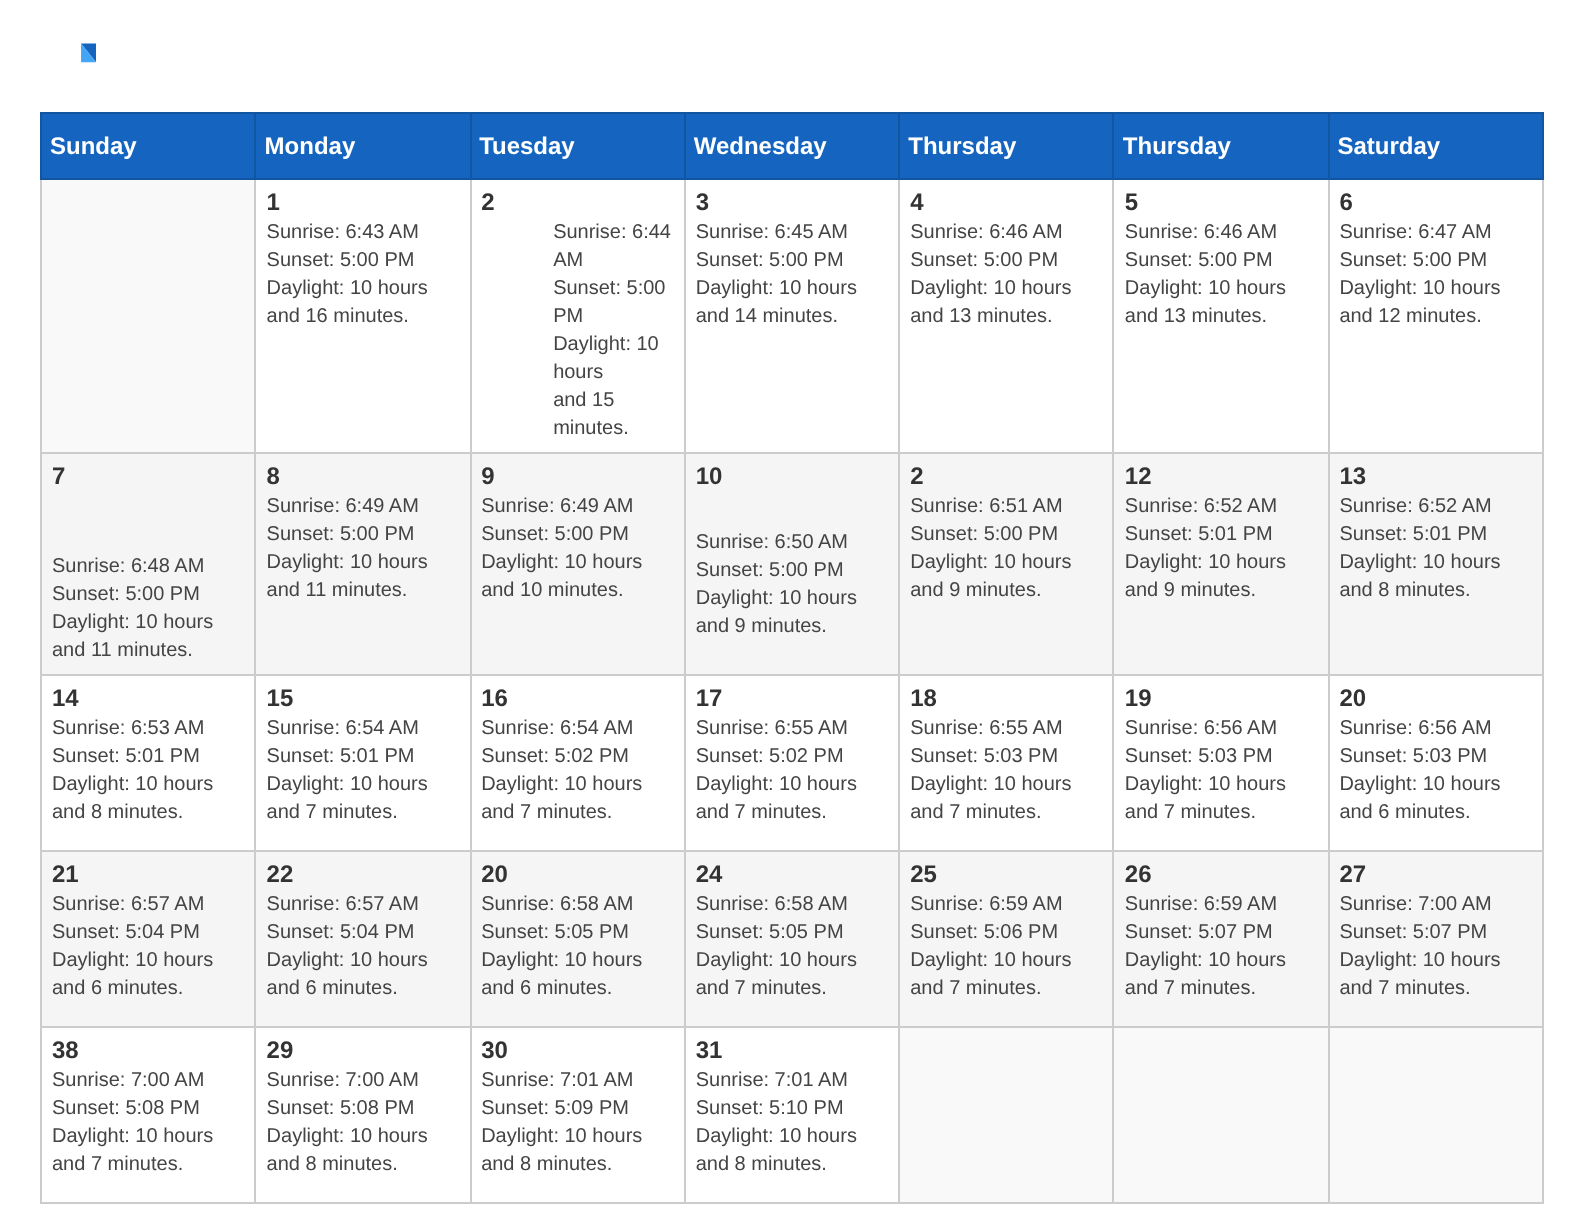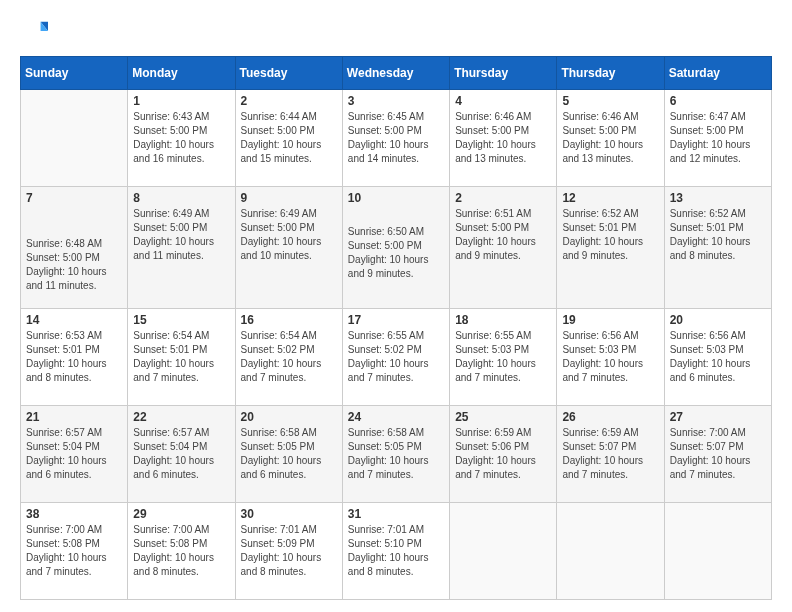--- a/index.html
+++ b/index.html
@@ -132,21 +132,21 @@
           <td class="empty"></td>
           <td>
             <span class="day-num">1</span>
             <div class="day-info" style="white-space: pre-line;">Sunrise: 6:43 AM
 Sunset: 5:00 PM
 Daylight: 10 hours
 and 16 minutes.</div>
           </td>
           <td>
             <span class="day-num">2</span>
-            <div class="day-info" style="white-space: pre-line;">Sunrise: 6:44 AM
+            <div class="day-info" style="white-space: pre-line; margin-left: 36px;">Sunrise: 6:44 AM
 Sunset: 5:00 PM
 Daylight: 10 hours
 and 15 minutes.</div>
           </td>
           <td>
             <span class="day-num">3</span>
             <div class="day-info" style="white-space: pre-line;">Sunrise: 6:45 AM
 Sunset: 5:00 PM
 Daylight: 10 hours
 and 14 minutes.</div>

